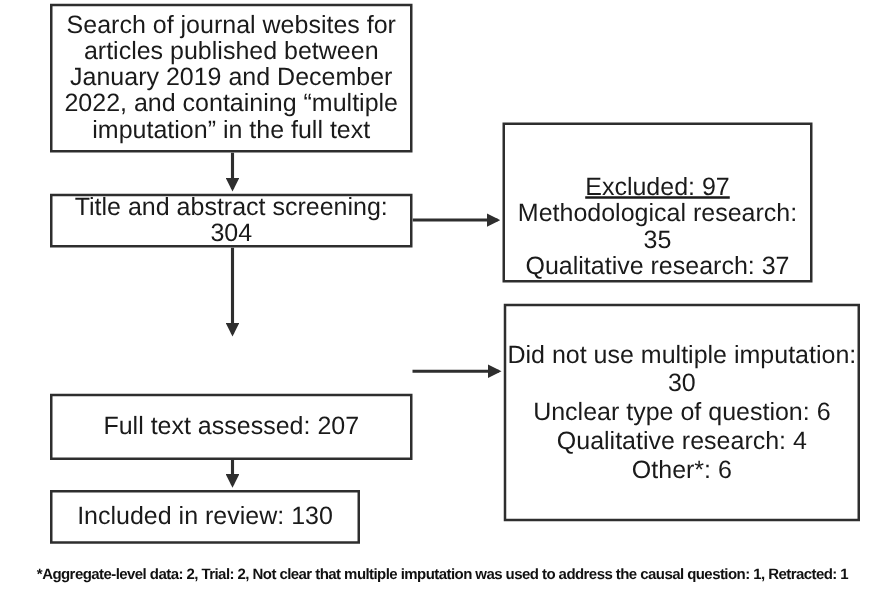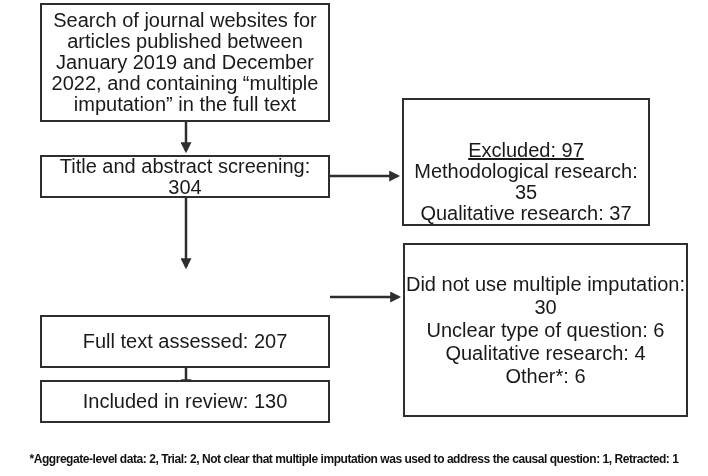--- a/index.html
+++ b/index.html
@@ -21,21 +21,21 @@
     flex-direction: column;
     align-items: center;
     justify-content: center;
     text-align: center;
     font-size: 20px;
     line-height: 21px;
   }
   .box-search   { left: 40px;  top: 3px;   width: 290px; height: 119px; padding: 0 8px; }
   .box-screening{ left: 40px;  top: 155px; width: 290px; height: 43px; }
   .box-fulltext { left: 40px;  top: 271px; width: 290px; height: 53px; margin-top: 44px; }
-  .box-included { left: 40px;  top: 380px; width: 290px; height: 43px; }
+  .box-included { left: 40px;  top: 392px; width: 248px; height: 43px; }
   .box-excl1    { left: 402px; top: 98px;  width: 248px; height: 128px; line-height: 21px; justify-content: flex-end; }
   .box-excl2    { left: 403px; top: 243px; width: 285px; height: 174px; line-height: 23px; }
   .excl-title { text-decoration: underline; }
   .arrows {
     position: absolute;
     left: 0; top: 0;
     width: 708px; height: 476px;
     pointer-events: none;
   }
   .footnote {

